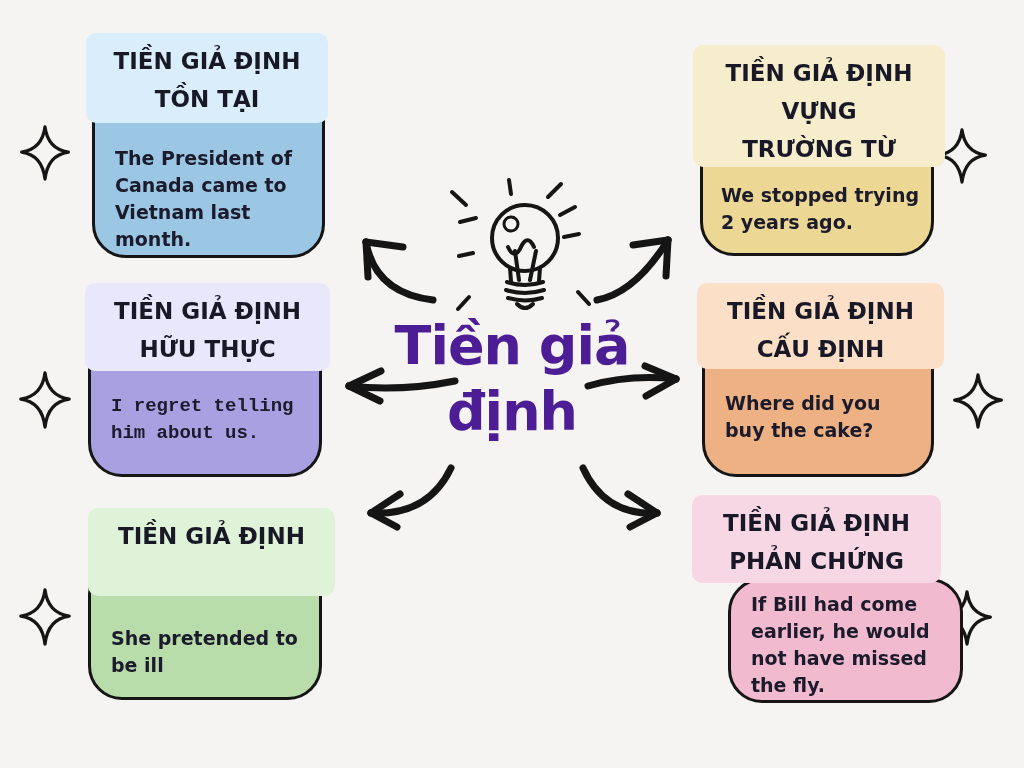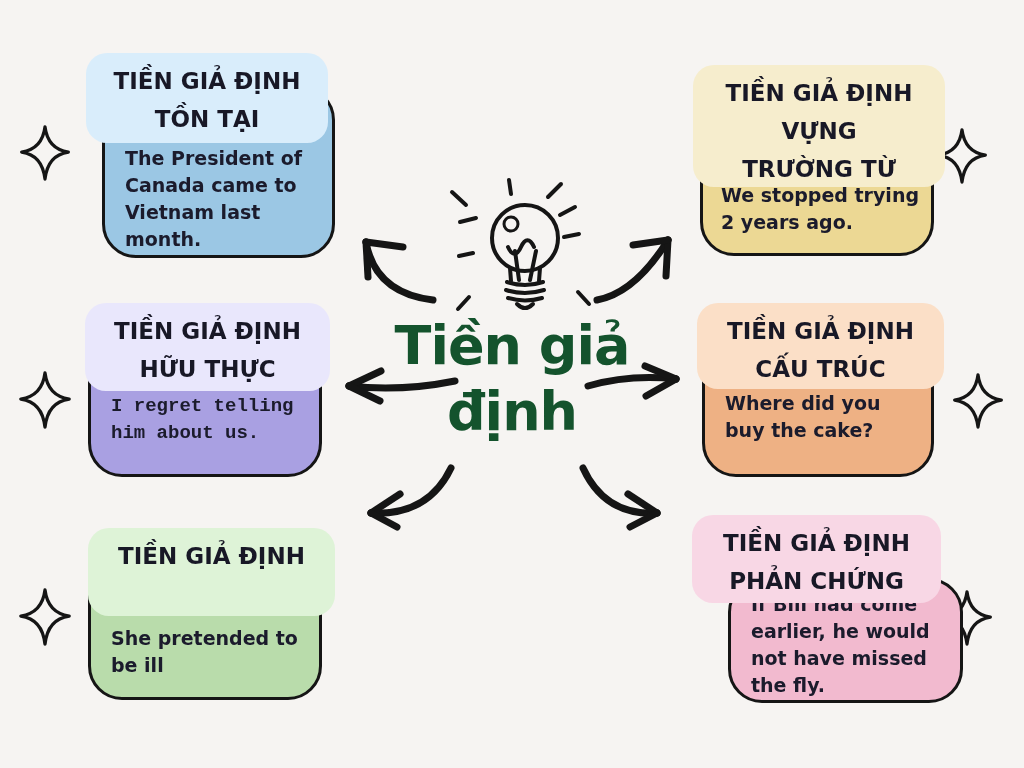--- a/index.html
+++ b/index.html
@@ -1,36 +1,36 @@
 <!DOCTYPE html>
 <html><head>
 <meta charset="utf-8">
 <style>
   html,body{margin:0;padding:0;background:#e9e7e5;}
   #canvas{
     position:relative;width:1024px;height:768px;overflow:hidden;
     font-family:"DejaVu Sans","Liberation Sans",sans-serif;
   }
   .pill{
-    position:absolute;z-index:3;border-radius:21px;
+    position:absolute;z-index:3;border-radius:10px;
     text-align:center;font-weight:bold;font-size:23px;line-height:38px;
-    color:#181826;padding-top:9px;box-sizing:border-box;margin-top:20px;
+    color:#181826;padding-top:9px;box-sizing:border-box;
   }
   .cardbody{
     position:absolute;z-index:2;border:3px solid #151515;border-radius:34px;
     box-sizing:border-box;
   }
   .example{
     font-weight:bold;font-size:19px;line-height:1.42;color:#1b1b2c;
     padding-right:12px;
   }
   .center-title{
     position:absolute;left:332px;top:313px;width:360px;z-index:4;
     text-align:center;font-weight:bold;font-size:54px;line-height:66px;
-    color:#14532d;letter-spacing:-1px;
+    color:#4c1d95;letter-spacing:-1px;
   }
   svg{display:block;}
   .sparkle{position:absolute;z-index:1;}
   #centerart{position:absolute;left:340px;top:160px;z-index:1;}
 </style>
 </head>
 <body>
 
 <div id="canvas" style="background-color: rgb(246, 244, 242);">
 
@@ -98,21 +98,21 @@
 
   <div class="center-title">
     <div>Tiền giả</div>
     <div>định</div>
   </div>
 
   <div class="pill" style="left: 86px; top: 33px; width: 242px; height: 90px; background-color: rgb(217, 237, 251);">
     <div>TIỀN GIẢ ĐỊNH</div>
     <div>TỒN TẠI</div>
   </div>
-  <div class="cardbody" style="left: 92px; top: 86px; width: 233px; height: 172px; padding: 56px 6px 0px 20px; background-color: rgb(155, 199, 228); margin-left: 10px;">
+  <div class="cardbody" style="left: 92px; top: 86px; width: 233px; height: 172px; padding: 56px 6px 0px 20px; background-color: rgb(155, 199, 228);">
     <div class="example">The President of Canada came to Vietnam last month.</div>
   </div>
 
   <div class="pill" style="left: 85px; top: 283px; width: 245px; height: 88px; background-color: rgb(233, 231, 252);">
     <div>TIỀN GIẢ ĐỊNH</div>
     <div>HỮU THỰC</div>
   </div>
   <div class="cardbody" style="left: 88px; top: 335px; width: 234px; height: 142px; padding: 55px 0px 0px 20px; background-color: rgb(169, 160, 226); font-family: Liberation Mono, monospace;">
     <div class="example">I regret telling him about us.</div>
   </div>
@@ -128,21 +128,21 @@
     <div>TIỀN GIẢ ĐỊNH</div>
     <div>VỰNG</div>
     <div>TRƯỜNG TỪ</div>
   </div>
   <div class="cardbody" style="left: 700px; top: 101px; width: 234px; height: 155px; padding: 78px 0px 0px 18px; background-color: rgb(236, 216, 148);">
     <div class="example">We stopped trying 2 years ago.</div>
   </div>
 
   <div class="pill" style="left: 697px; top: 283px; width: 247px; height: 86px; background-color: rgb(251, 223, 199);">
     <div>TIỀN GIẢ ĐỊNH</div>
-    <div>CẤU TRÚC</div>
+    <div>CẤU ĐỊNH</div>
   </div>
   <div class="cardbody" style="left: 702px; top: 329px; width: 232px; height: 148px; padding: 58px 0px 0px 20px; background-color: rgb(238, 177, 132);">
     <div class="example">Where did you buy the cake?</div>
   </div>
 
   <div class="pill" style="left: 692px; top: 495px; width: 249px; height: 88px; background-color: rgb(248, 215, 229);">
     <div>TIỀN GIẢ ĐỊNH</div>
     <div>PHẢN CHỨNG</div>
   </div>
   <div class="cardbody" style="left: 728px; top: 578px; width: 235px; height: 125px; padding: 10px 0px 0px 20px; background-color: rgb(242, 186, 207);">

